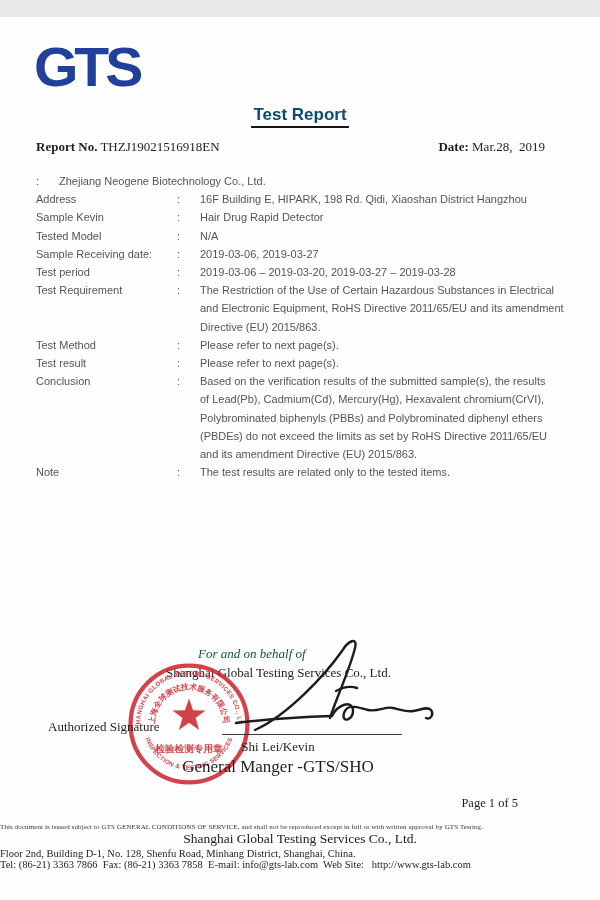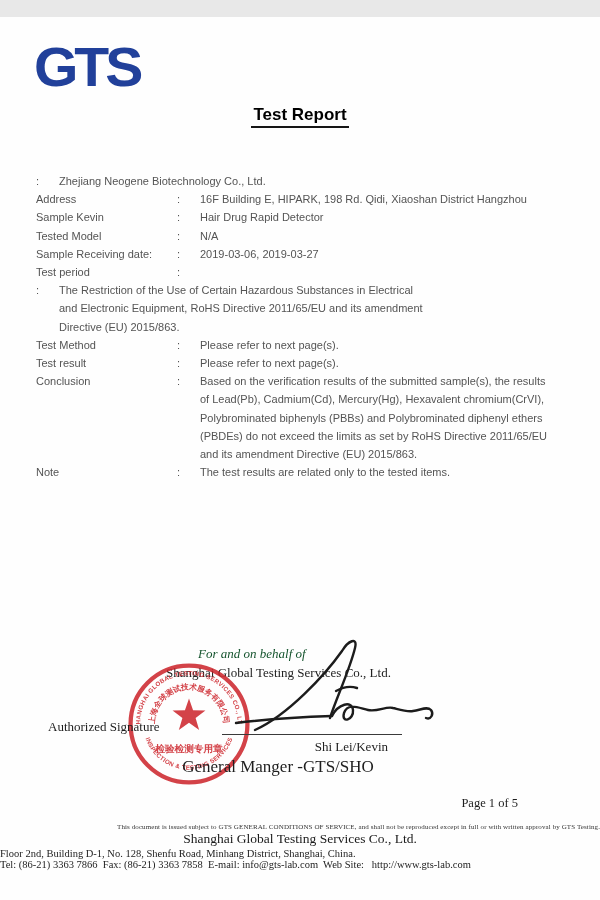--- a/index.html
+++ b/index.html
@@ -12,21 +12,21 @@
   
   .logo {
     position:absolute; left:34px; top:20px;
     font-family:"Liberation Sans", sans-serif; font-weight:bold;
     font-size:56px; line-height:60px; letter-spacing:-4px;
     color:#21409a; transform:scaleX(1.02); transform-origin:left;
   }
   .title-wrap { position:absolute; left:0; top:88px; width:100%; text-align:center; }
   .title {
     display:inline-block; font-family:"Liberation Sans", sans-serif;
-    font-weight:bold; font-size:17px; color:#000000;
+    font-weight:bold; font-size:17px; color:#0c4a6e;
     border-bottom:2px solid #161616; padding:0 2px 1px 2px;
   }
   .report-line { position:absolute; left:36px; right:55px; top:122px; font-size:13px; }
   .report-no-label, .date-label { font-weight:bold; }
   .date-group { position:absolute; right:0; top:0; white-space:pre; }
   
   .fields {
     position:absolute; left:36px; top:155px; width:540px;
     font-family:"Liberation Sans", sans-serif; font-size:11px;
     line-height:18.2px; color:#545454;
@@ -41,43 +41,47 @@
     font-size:13px; color:#14532d;
   }
   .sig-company { position:absolute; left:166px; top:648px; font-size:13px; color:#222; }
   .stamp { position:absolute; left:126px; top:644px; width:126px; height:126px; opacity:.85; }
   .st-en   { font-family:"Liberation Sans", sans-serif; font-size:6.1px; font-weight:bold; letter-spacing:.3px; fill:#cc2229; }
   .st-cn   { font-size:7.6px; font-weight:bold; fill:#cc2229; }
   .st-center { font-size:9.5px; font-weight:bold; fill:#cc2229; }
   .autograph { position:absolute; left:230px; top:612px; width:240px; height:115px; }
   .auth-label { position:absolute; left:48px; top:702px; font-size:13px; color:#1e1e1e; }
   .sig-line { position:absolute; left:222px; top:717px; width:180px; border-top:1.2px solid #3a3a3a; }
-  .signer-name  { position:absolute; left:168px; top:722px; width:220px; text-align:right; font-size:13px; }
+  .signer-name  { position:absolute; left:168px; top:722px; width:220px; text-align:center; font-size:13px; }
   .signer-title { position:absolute; left:168px; top:740px; width:220px; text-align:center; font-size:17px; }
   
   .page-number { position:absolute; right:82px; top:779px; font-size:12.5px; }
   .f-disclaimer {
-    position:absolute; left:0; top:806px; width:100%; text-align:right;
+    position:absolute; left:0; top:806px; width:100%; text-align:left;
     font-size:7px; color:#333; letter-spacing:.1px;
   }
   .f-company { position:absolute; left:0; top:814px; width:100%; text-align:center; font-size:13.5px; color:#1a1a1a; }
   .f-address { position:absolute; left:0; top:831px; width:100%; text-align:left; font-size:10.5px; color:#222; }
   .f-contact { position:absolute; left:0; top:842px; width:100%; text-align:left; font-size:10.5px; color:#222; white-space:pre; }
 </style>
 </head>
 <body>
 
 <div class="page">
 
   <div class="logo">GTS</div>
 
   <div class="title-wrap">
     <span class="title">Test Report</span>
   </div>
 
+  <div class="report-line">
+    <span><span class="report-no-label">Report No.</span> <span>THZJ19021516918EN</span></span>
+    <span class="date-group"><span class="date-label">Date:</span> <span>Mar.28,  2019</span></span>
+  </div>
 
   <div class="fields">
     <div class="frow">
       <div class="fsep">:</div>
       <div class="fvalue">Zhejiang Neogene Biotechnology Co., Ltd.</div>
     </div>
     <div class="frow">
       <div class="flabel">Address</div>
       <div class="fsep">:</div>
       <div class="fvalue">16F Building E, HIPARK, 198 Rd. Qidi, Xiaoshan District Hangzhou</div>
@@ -93,22 +97,24 @@
       <div class="fvalue">N/A</div>
     </div>
     <div class="frow">
       <div class="flabel">Sample Receiving date:</div>
       <div class="fsep">:</div>
       <div class="fvalue">2019-03-06, 2019-03-27</div>
     </div>
     <div class="frow">
       <div class="flabel">Test period</div>
       <div class="fsep">:</div>
+      <div class="fvalue">2019-03-06 – 2019-03-20, 2019-03-27 – 2019-03-28</div>
     </div>
     <div class="frow">
+      <div class="flabel">Test Requirement</div>
       <div class="fsep">:</div>
       <div class="fvalue">The Restriction of the Use of Certain Hazardous Substances in Electrical
 and Electronic Equipment, RoHS Directive 2011/65/EU and its amendment
 Directive (EU) 2015/863.</div>
     </div>
     <div class="frow">
       <div class="flabel">Test Method</div>
       <div class="fsep">:</div>
       <div class="fvalue">Please refer to next page(s).</div>
     </div>

